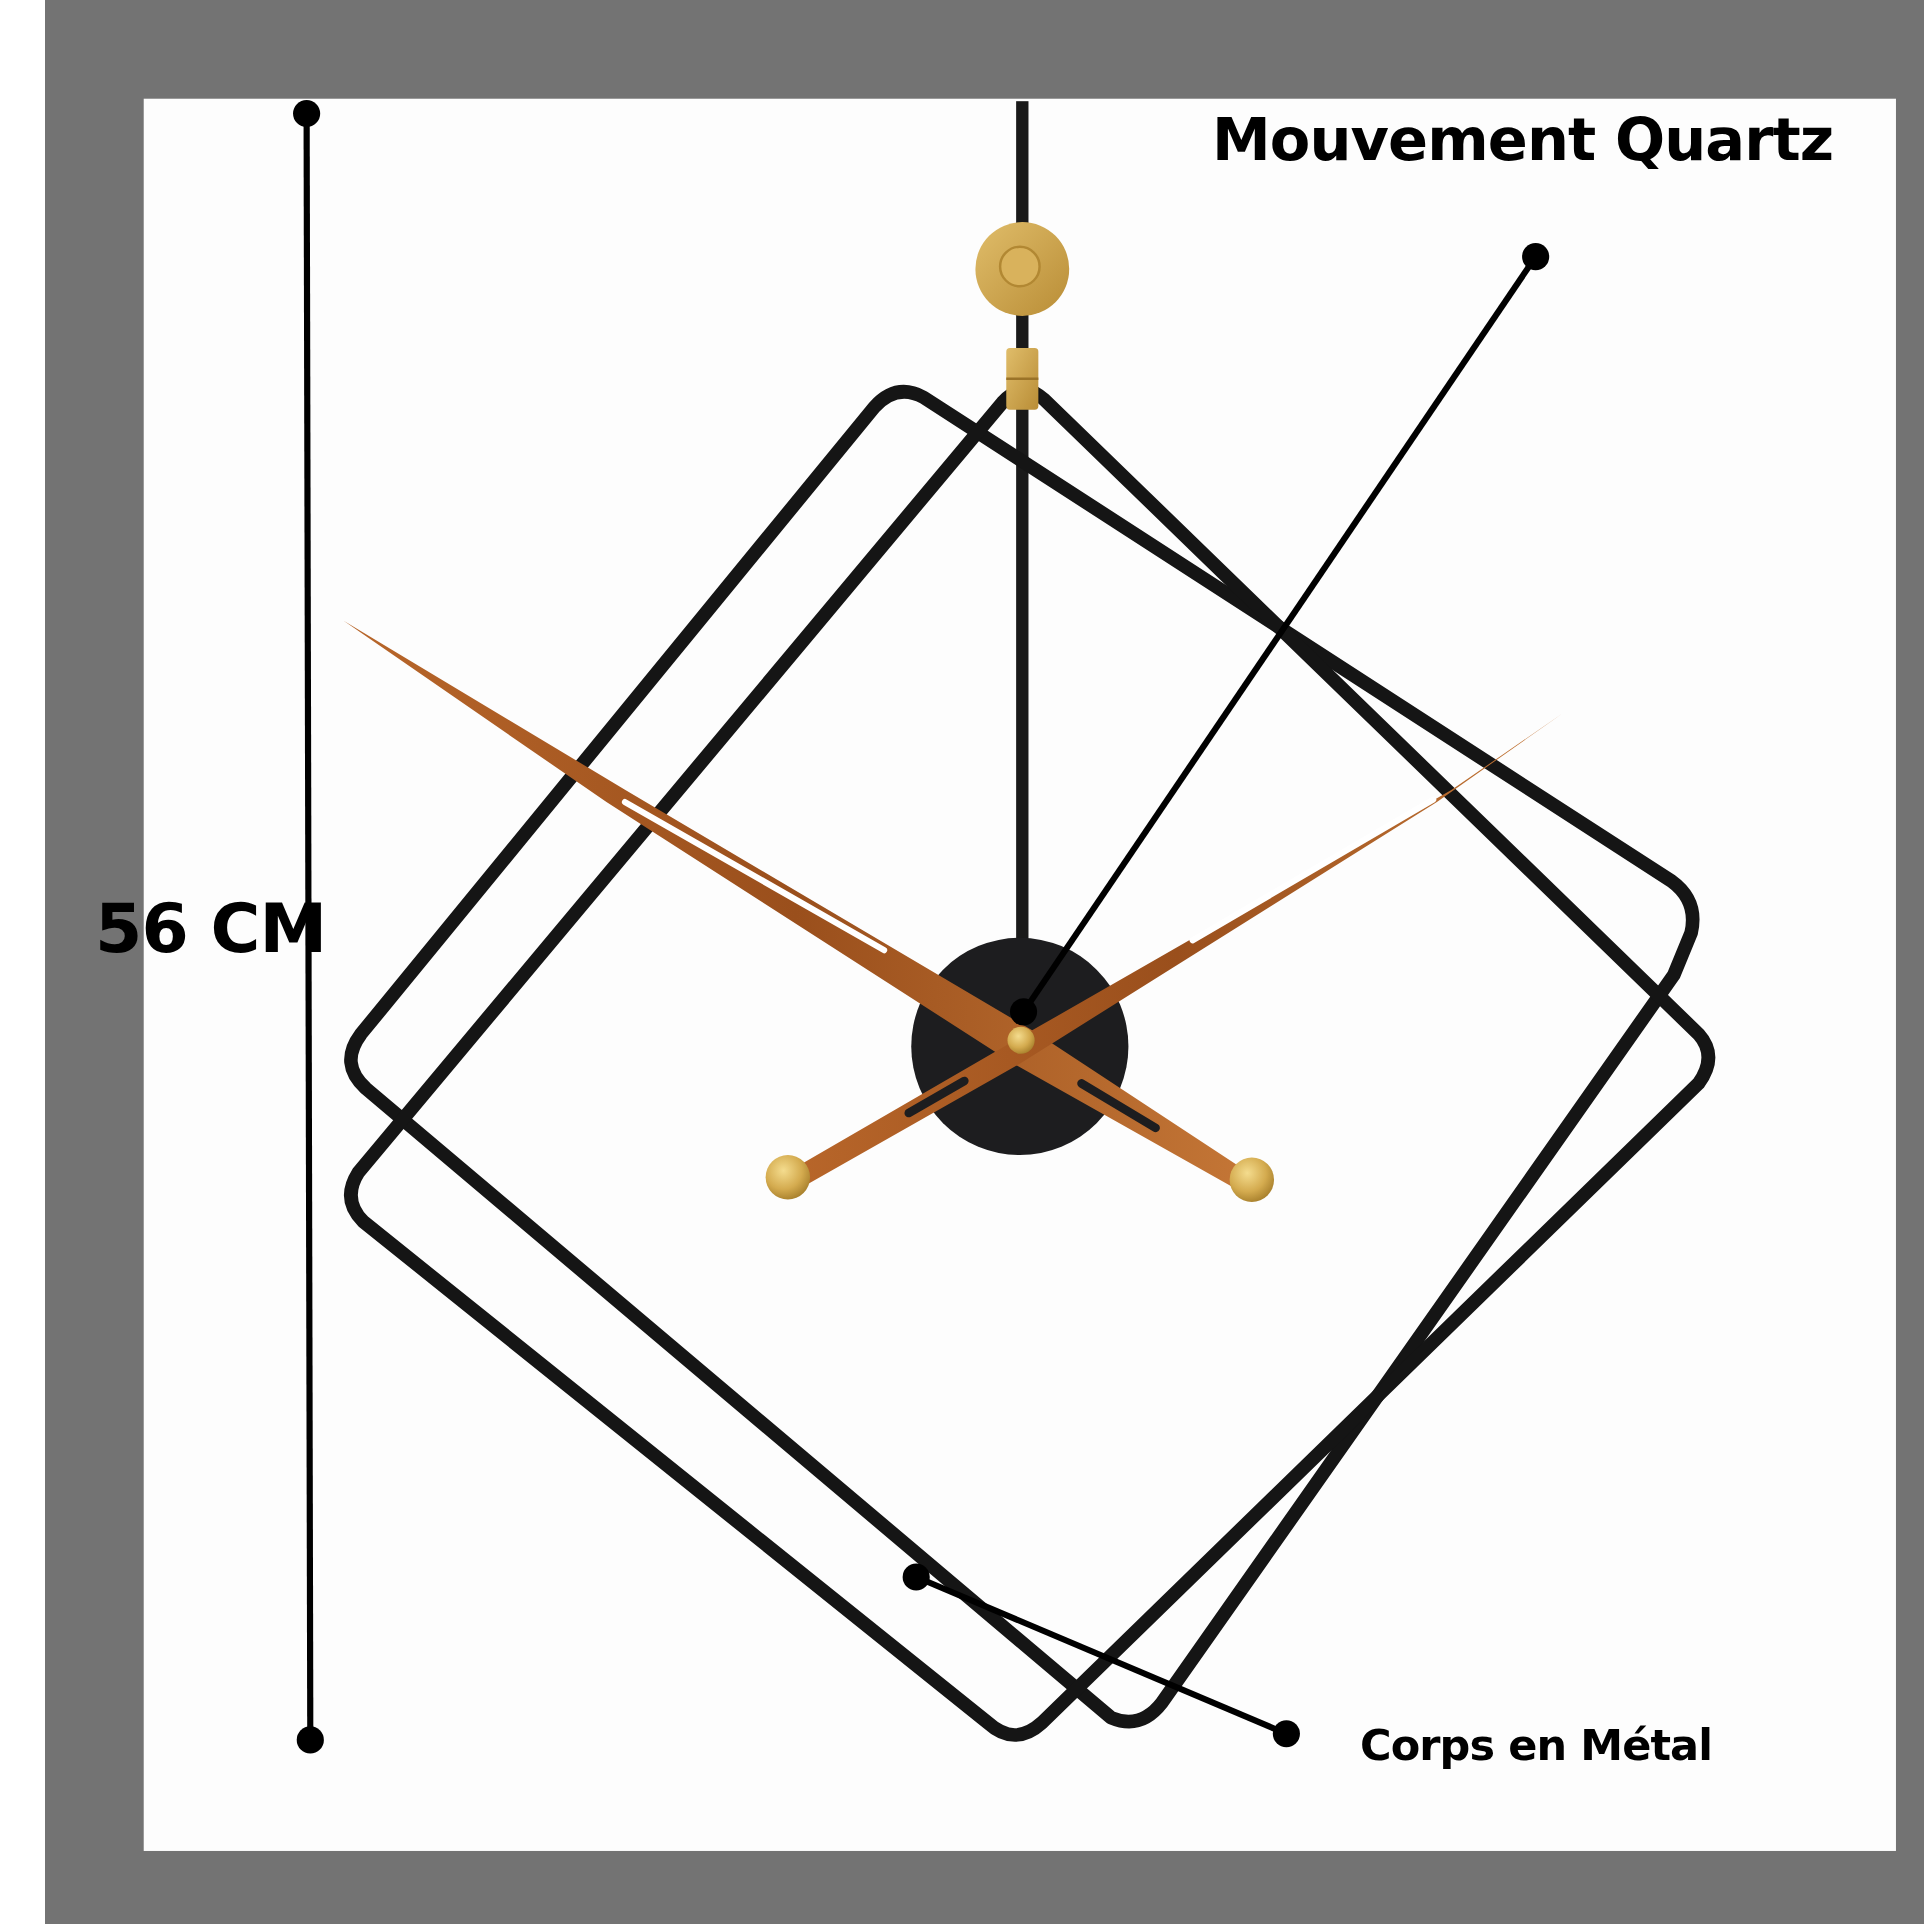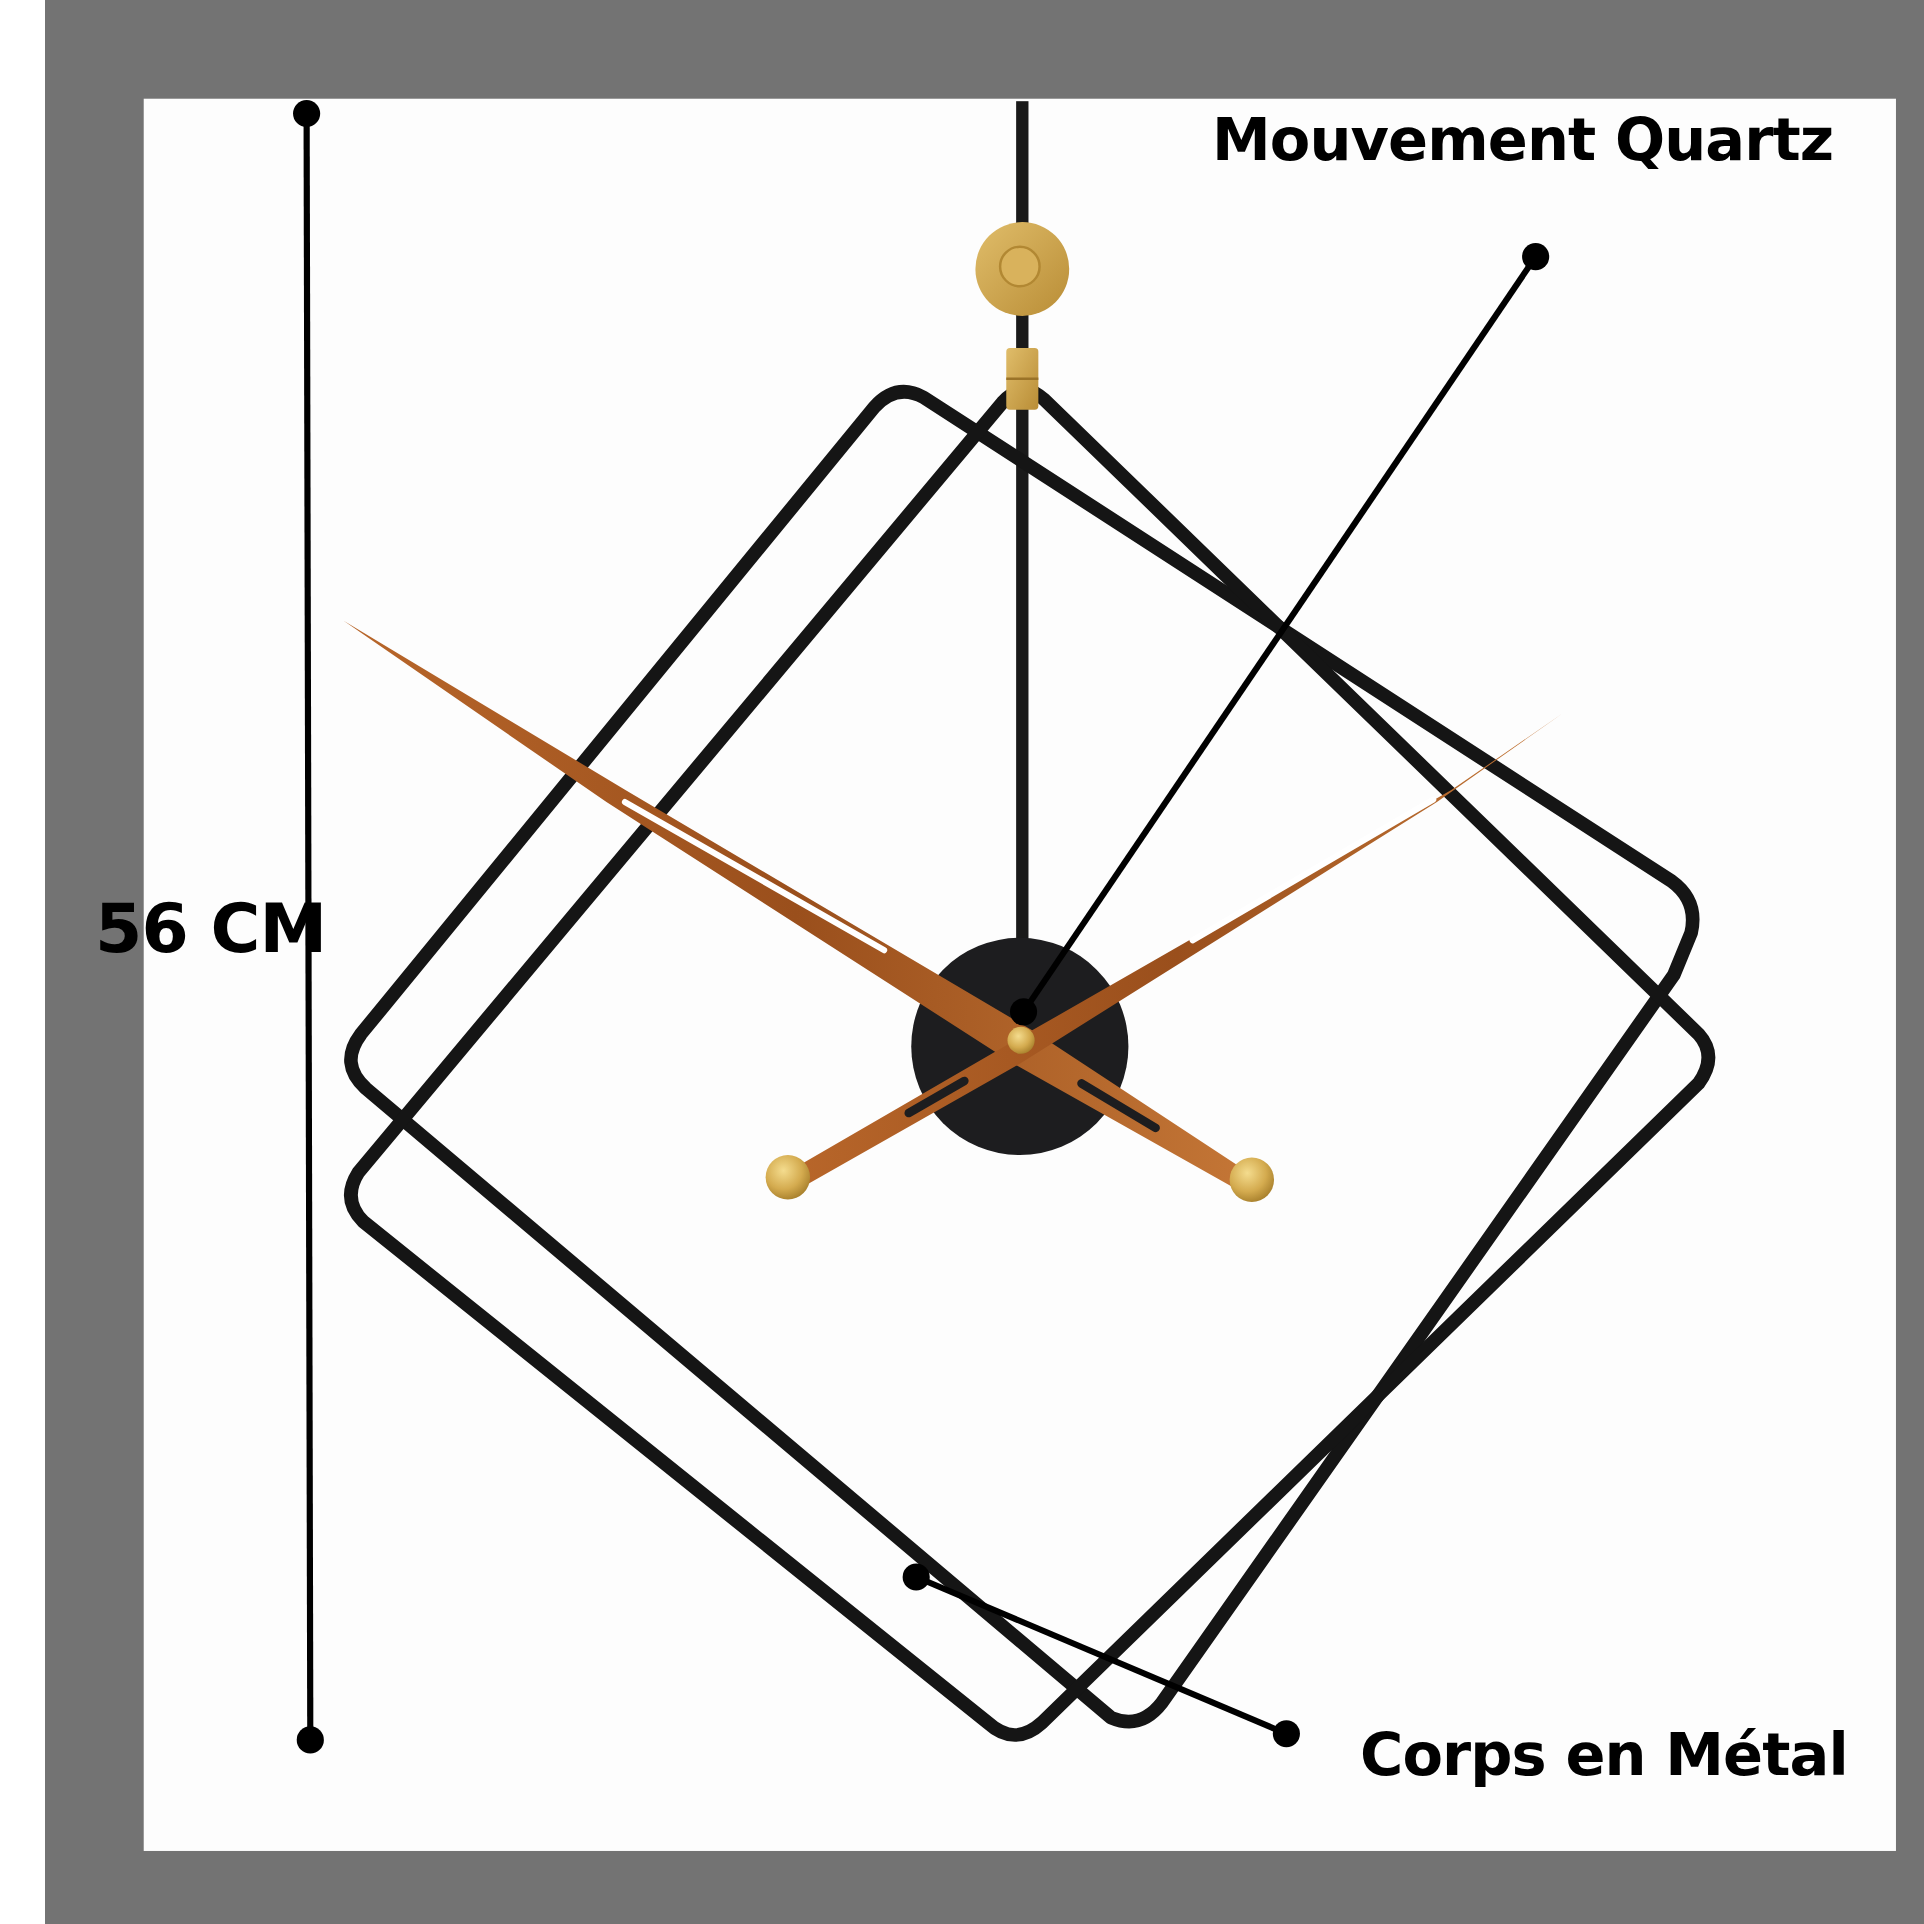--- a/index.html
+++ b/index.html
@@ -3,21 +3,21 @@
 <meta charset="utf-8">
 <style>
   html, body { margin:0; padding:0; background:#ffffff; }
   .canvas { position:relative; width:1925px; height:1925px; background:#737373; overflow:hidden;margin-left:45px; }
   .stage { position:absolute; left:0; top:0; width:1925px; height:1925px; }
   .label {
     position:absolute; font-family:"DejaVu Sans", sans-serif; font-weight:bold;
     color:#000; white-space:nowrap; letter-spacing:-0.9px;
   }
   .label-quartz { left:1167px; top:105px; font-size:59px; }
-  .label-metal  { left:1315px; top:1720px; font-size:59px; }
+  .label-metal  { left:1315px; top:1720px; font-size:43px; }
   .label-size   { left:50px;  top:889px;  font-size:68px; }
 </style>
 </head>
 <body>
 
 <div class="canvas">
   <svg class="stage" viewBox="0 0 1560 1560" width="1925" height="1925" xmlns="http://www.w3.org/2000/svg">
     <defs>
       <linearGradient id="wood" x1="0" y1="0" x2="1" y2="0">
         <stop offset="0" stop-color="#b8662a"></stop>

